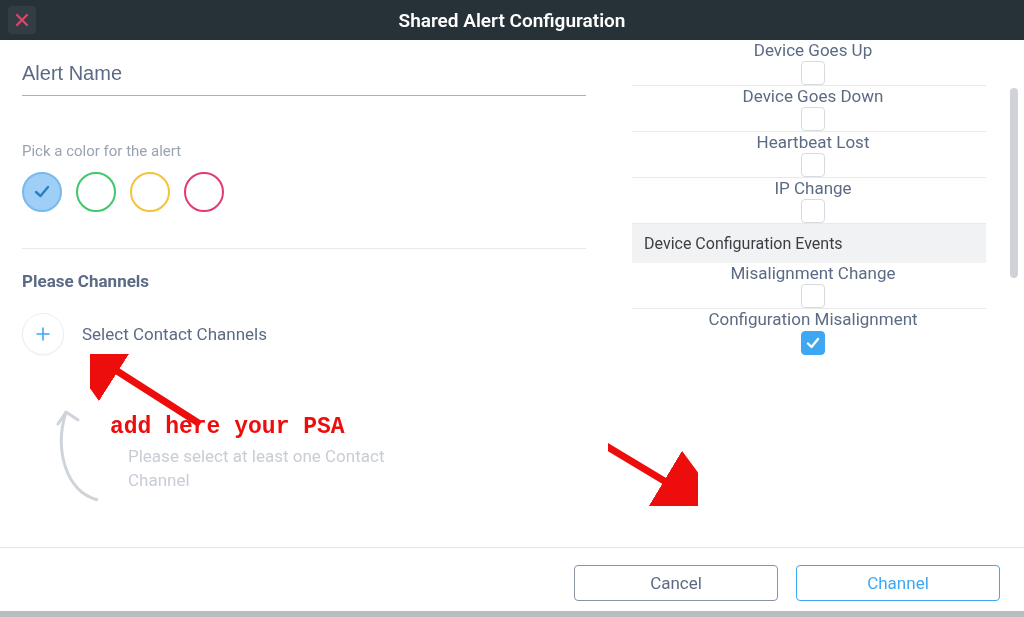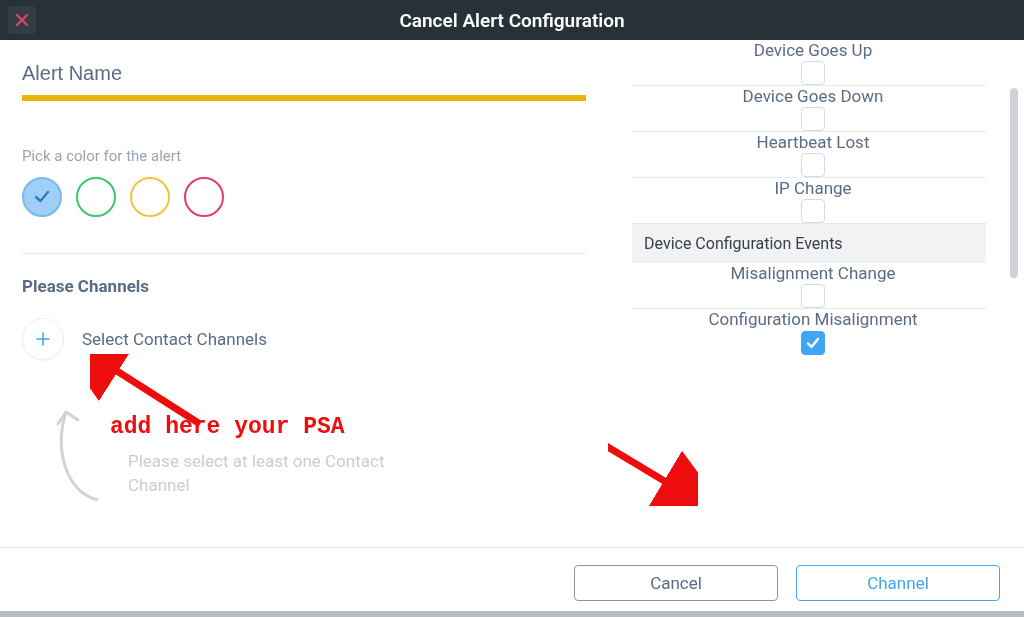--- a/index.html
+++ b/index.html
@@ -53,21 +53,21 @@
   .right {
     flex: 1;
     border-left: 0;
     padding: 0 0 0 0;
     position: relative;
     overflow: hidden;
   }
   .alert-name-input {
     width: 100%;
     border: none;
-    border-bottom: 6px solid #eab308;
+    border-bottom: 1px solid #eab308;
     font-size: 20px;
     color: #0f172a;
     padding: 4px 0 10px 0;
     outline: none;
     background: transparent;
   }
   .alert-name-input::placeholder { color: #5c6b84; }
   .pick-color-label {
     margin-top: 46px;
     font-size: 15px;
@@ -251,21 +251,21 @@
 <body>
 
 <div class="modal">
 
   <div class="titlebar">
     <div class="close">
       <svg width="14" height="14" viewBox="0 0 14 14">
         <path d="M2 2 L12 12 M12 2 L2 12" stroke="#d6456a" stroke-width="2.4" stroke-linecap="round"></path>
       </svg>
     </div>
-    <div class="title">Cancel Alert Configuration</div>
+    <div class="title">Shared Alert Configuration</div>
   </div>
 
   <div class="body">
 
     <div class="left">
       <input class="alert-name-input" type="text" placeholder="Alert Name" style="">
 
       <div class="pick-color-label">Pick a color for the alert</div>
 
       <div class="swatches" id="swatches">

